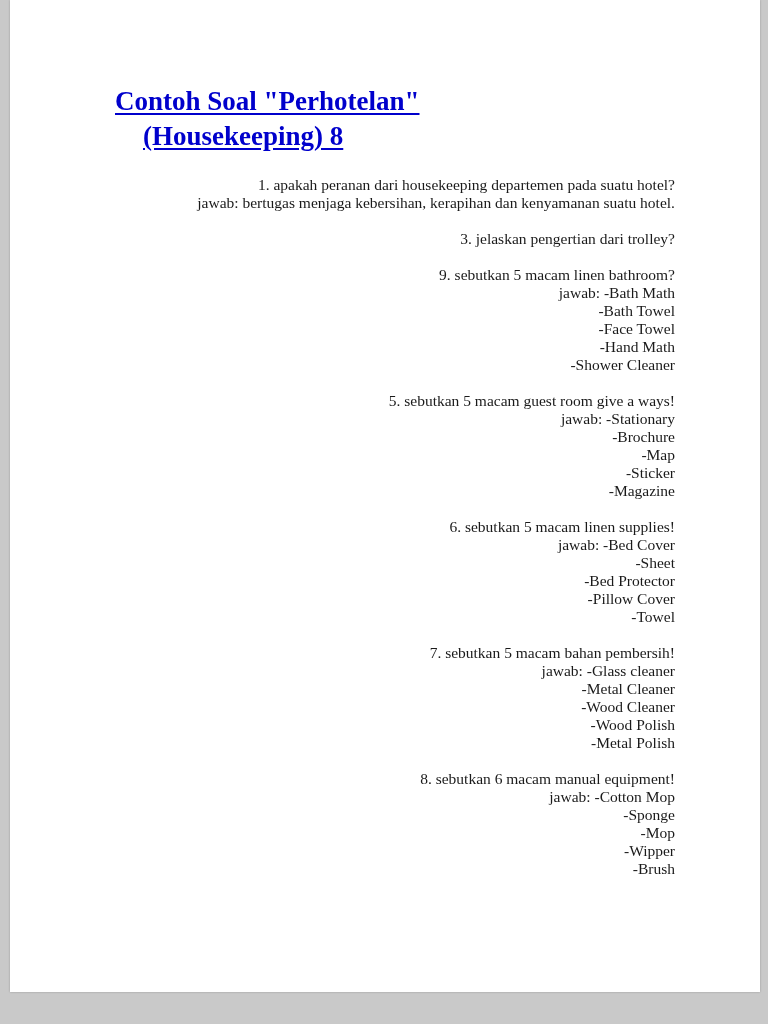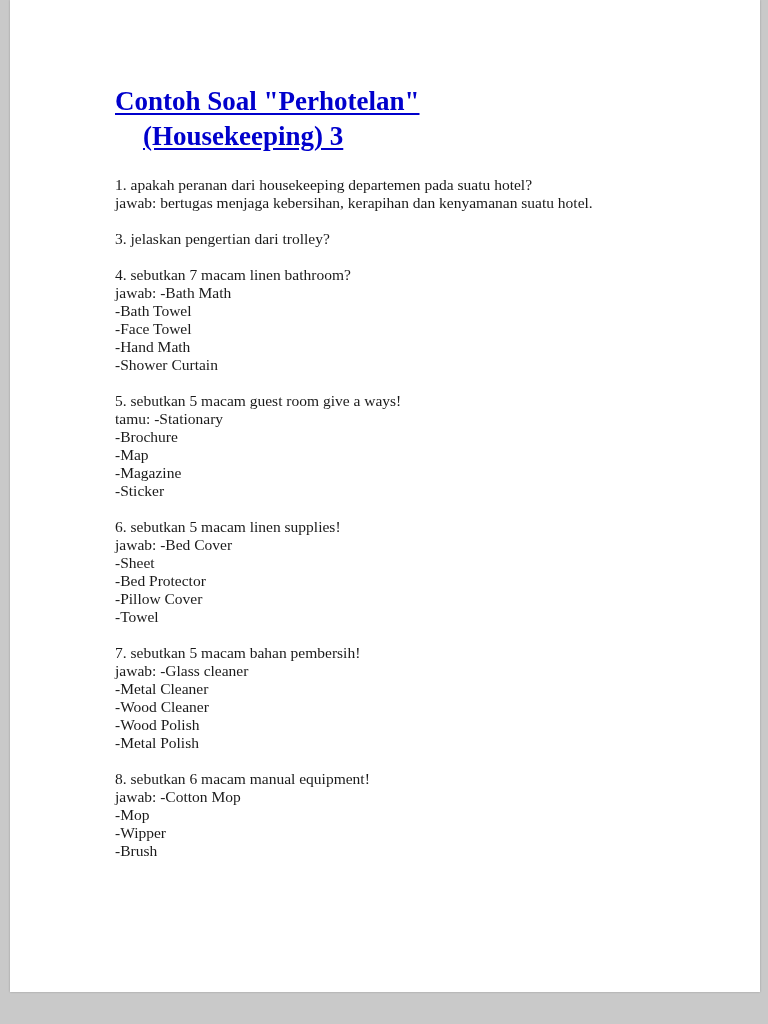--- a/index.html
+++ b/index.html
@@ -47,67 +47,68 @@
     display: inline-block;
     margin-left: 28px;
   }
   .body-text {
     font-size: 15.5px;
     line-height: 18px;
     color: #1a1a1a;
   }
   .qa-block {
     margin-bottom: 18px;
+    text-align: right;
   }
   .q, .a, .a-line, .a-item {
     white-space: normal;
   }
   .a-item {
   }
 </style>
 </head>
 <body>
 
 <div class="stage">
   <div class="page">
     <div class="content">
 
       <div class="doc-title" style="color: rgb(0, 0, 204);">
         <div><span class="t-line">Contoh Soal "Perhotelan" </span></div>
-        <div><span class="t-line t-line2">(Housekeeping) 3</span></div>
+        <div><span class="t-line t-line2">(Housekeeping) 8</span></div>
       </div>
 
       <div class="body-text" id="qa-list">
           <div class="qa-block">
             <div class="q">1. apakah peranan dari housekeeping departemen pada suatu hotel?</div>
             <div class="a">
               <div class="a-line">jawab: bertugas menjaga kebersihan, kerapihan dan kenyamanan suatu hotel.</div>
             </div>
           </div>
           <div class="qa-block">
             <div class="q">3. jelaskan pengertian dari trolley?</div>
           </div>
           <div class="qa-block">
-            <div class="q">4. sebutkan 7 macam linen bathroom?</div>
+            <div class="q">9. sebutkan 5 macam linen bathroom?</div>
             <div class="a">
               <div class="a-line">jawab: -Bath Math</div>
               <div class="a-item">-Bath Towel</div>
               <div class="a-item">-Face Towel</div>
               <div class="a-item">-Hand Math</div>
-              <div class="a-item">-Shower Curtain</div>
+              <div class="a-item">-Shower Cleaner</div>
             </div>
           </div>
           <div class="qa-block">
             <div class="q">5. sebutkan 5 macam guest room give a ways!</div>
             <div class="a">
-              <div class="a-line">tamu: -Stationary</div>
+              <div class="a-line">jawab: -Stationary</div>
               <div class="a-item">-Brochure</div>
               <div class="a-item">-Map</div>
+              <div class="a-item">-Sticker</div>
               <div class="a-item">-Magazine</div>
-              <div class="a-item">-Sticker</div>
             </div>
           </div>
           <div class="qa-block">
             <div class="q">6. sebutkan 5 macam linen supplies!</div>
             <div class="a">
               <div class="a-line">jawab: -Bed Cover</div>
               <div class="a-item">-Sheet</div>
               <div class="a-item">-Bed Protector</div>
               <div class="a-item">-Pillow Cover</div>
               <div class="a-item">-Towel</div>
@@ -120,20 +121,21 @@
               <div class="a-item">-Metal Cleaner</div>
               <div class="a-item">-Wood Cleaner</div>
               <div class="a-item">-Wood Polish</div>
               <div class="a-item">-Metal Polish</div>
             </div>
           </div>
           <div class="qa-block">
             <div class="q">8. sebutkan 6 macam manual equipment!</div>
             <div class="a">
               <div class="a-line">jawab: -Cotton Mop</div>
+              <div class="a-item">-Sponge</div>
               <div class="a-item">-Mop</div>
               <div class="a-item">-Wipper</div>
               <div class="a-item">-Brush</div>
             </div>
           </div>
         </div>
 
     </div>
   </div>
 </div>

